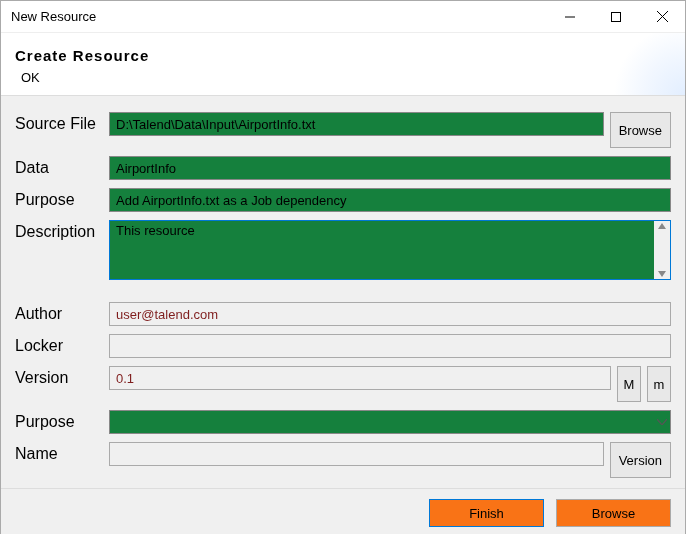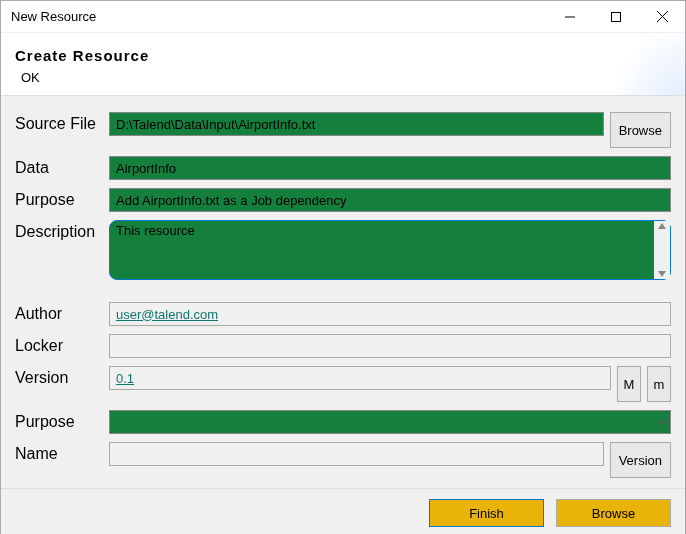--- a/index.html
+++ b/index.html
@@ -94,39 +94,38 @@
     flex: 1;
     height: 24px;
     border: 1px solid #888;
     background: #15803d;
     padding: 2px 6px;
     font-size: 13px;
     font-family: inherit;
   }
   .field-readonly {
     background: #f0f0f0;
-    color: #0f766e;
-    border: 1px solid #aaa;
-    text-decoration: underline;
+    color: #7f1d1d;
+    border: 1px solid #aaa;
   }
   .field-focus {
     border: 1px solid #0078d7;
     outline: none;
   }
   textarea.field {
     height: 60px;
     resize: none;
     padding-right: 16px;
   }
   .desc-wrap {
     flex: 1;
     position: relative;
     display: flex;
   }
-  .desc-wrap textarea { flex: 1; border-radius: 8px; }
+  .desc-wrap textarea { flex: 1; }
   .desc-scroll {
     position: absolute;
     right: 1px; top: 1px; bottom: 1px;
     width: 16px;
     background: #f0f0f0;
     display: flex;
     flex-direction: column;
     justify-content: space-between;
     align-items: center;
     padding: 2px 0;
@@ -159,21 +158,21 @@
     padding: 10px 14px 14px;
     background: #f0f0f0;
     border-top: 1px solid #ddd;
     display: flex;
     justify-content: flex-end;
     gap: 12px;
   }
   .mainbtn {
     width: 115px;
     height: 28px;
-    background: #eab308;
+    background: #f97316;
     border: 1px solid #aaa;
     font-size: 13px;
     font-family: inherit;
     cursor: default;
   }
   .mainbtn.primary {
     border: 1px solid #0078d7;
   }
 </style>
 </head>

